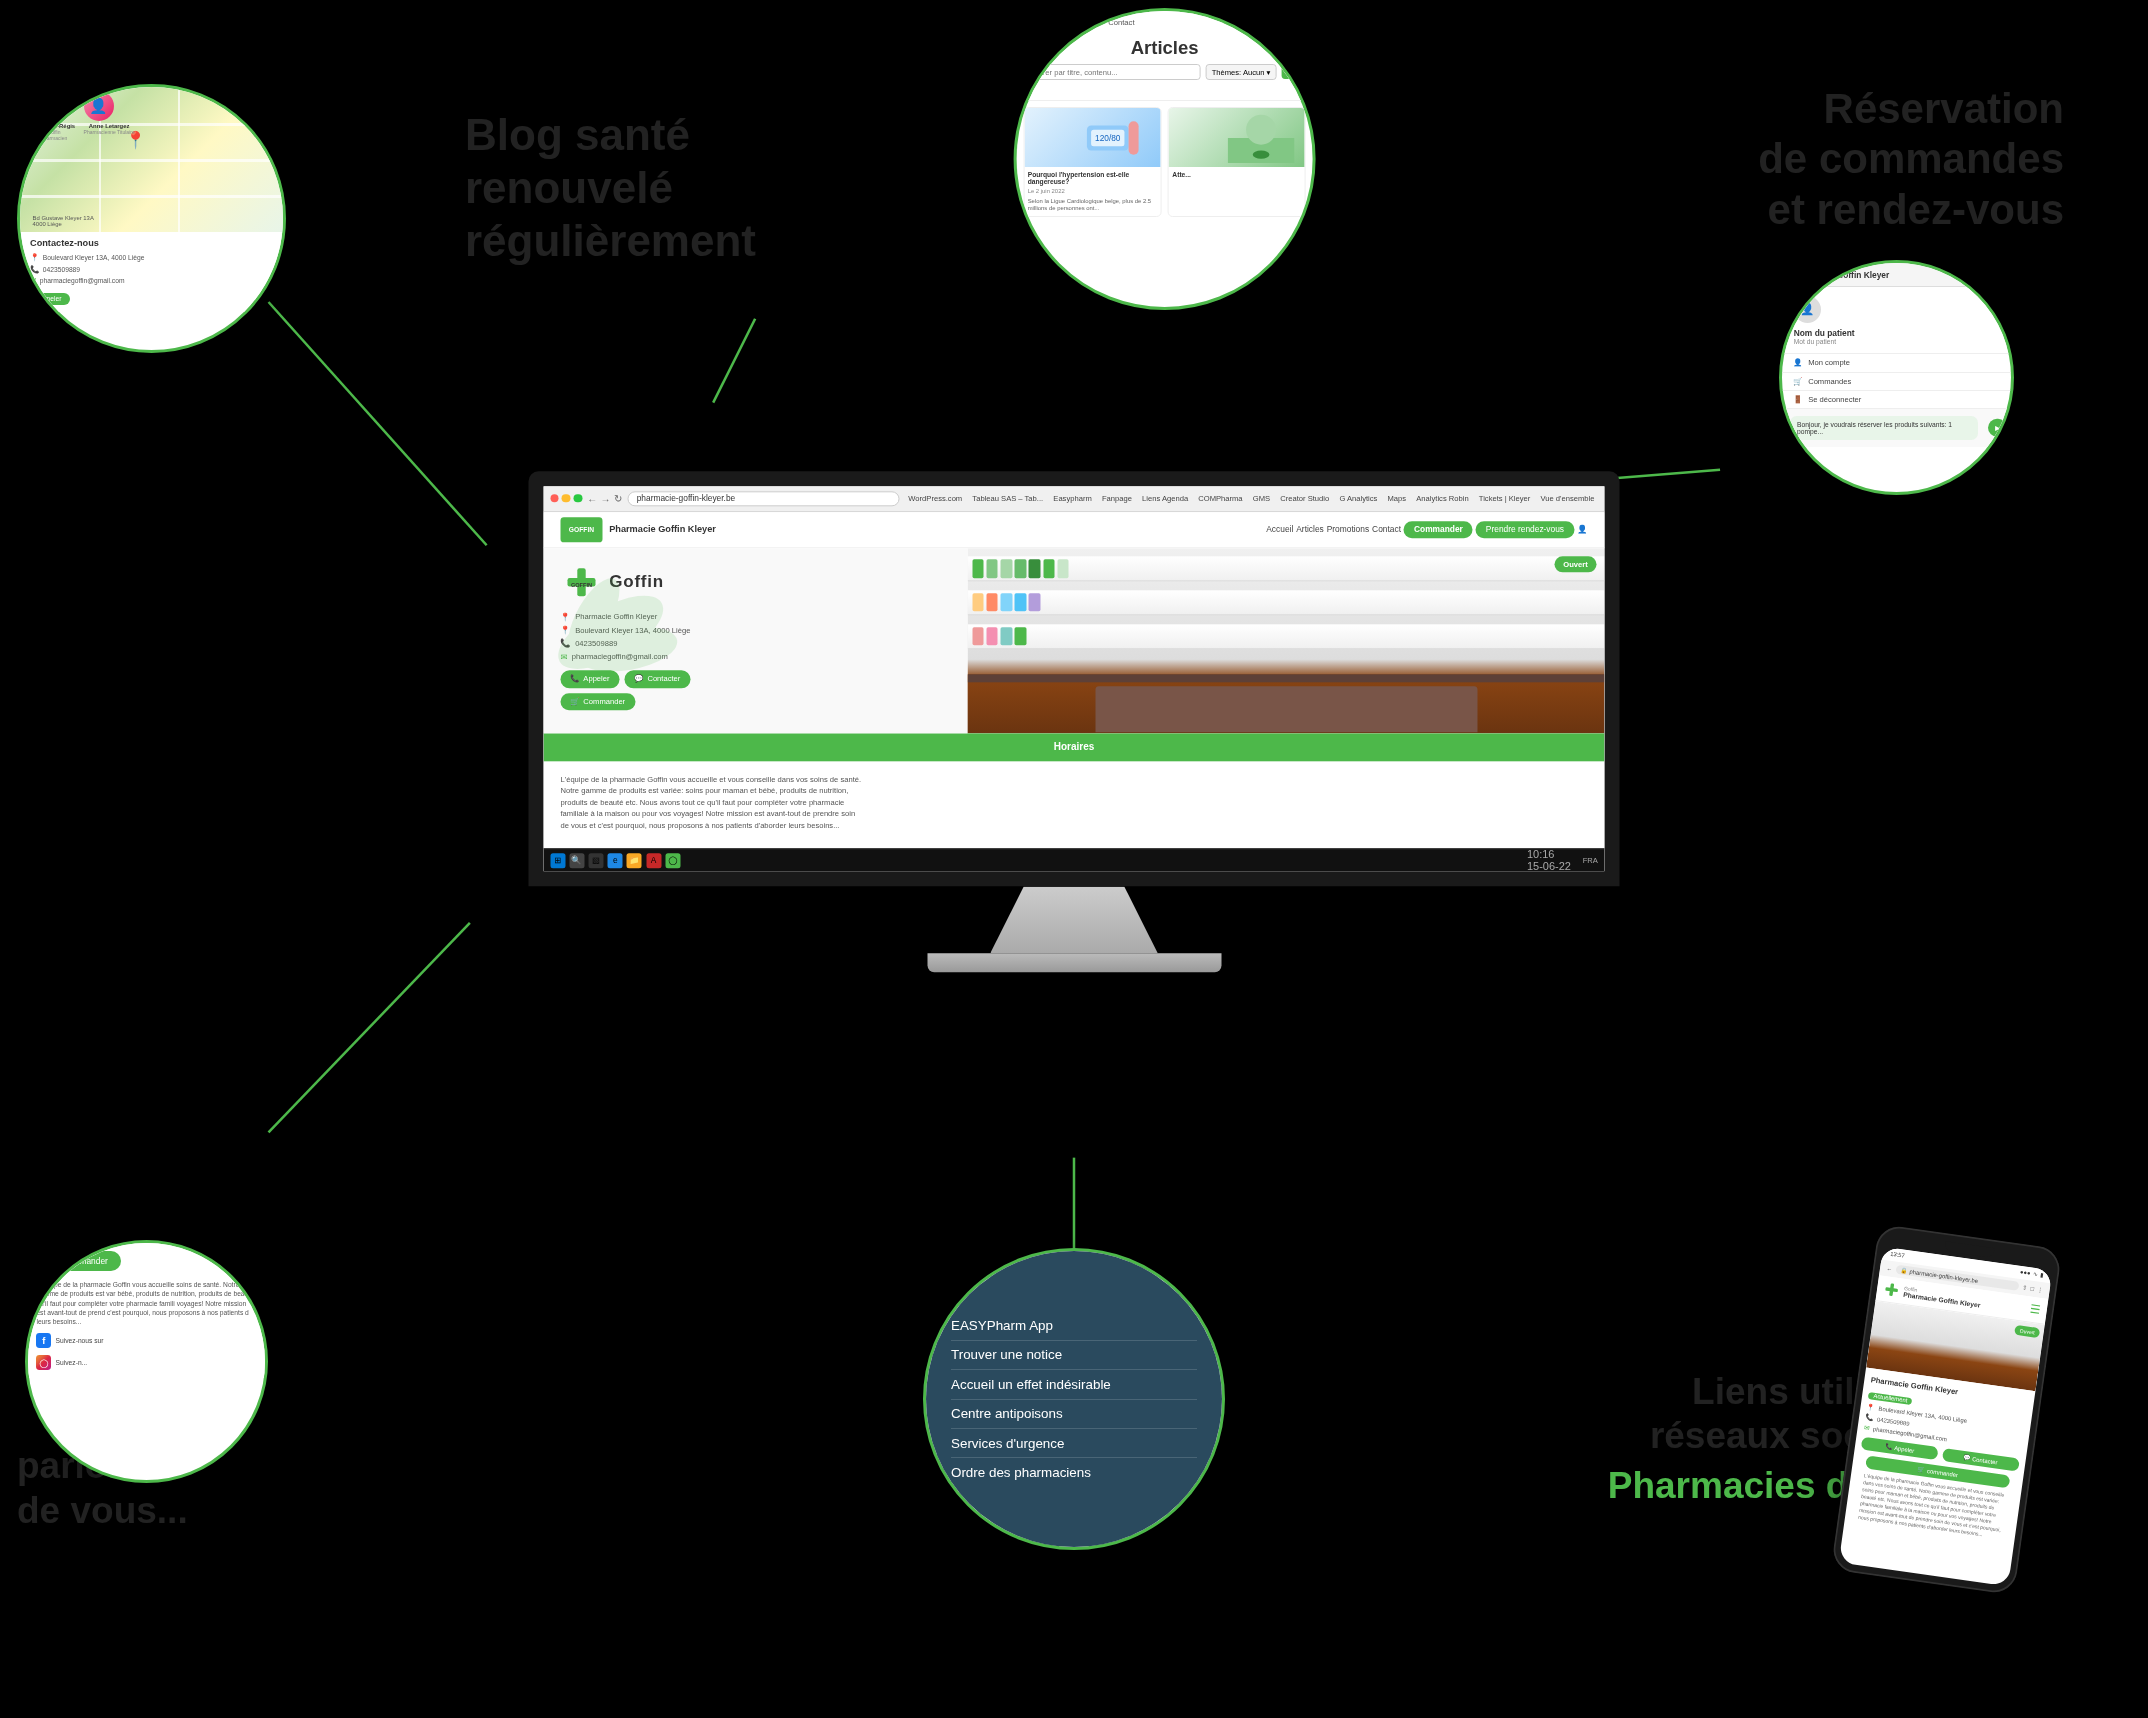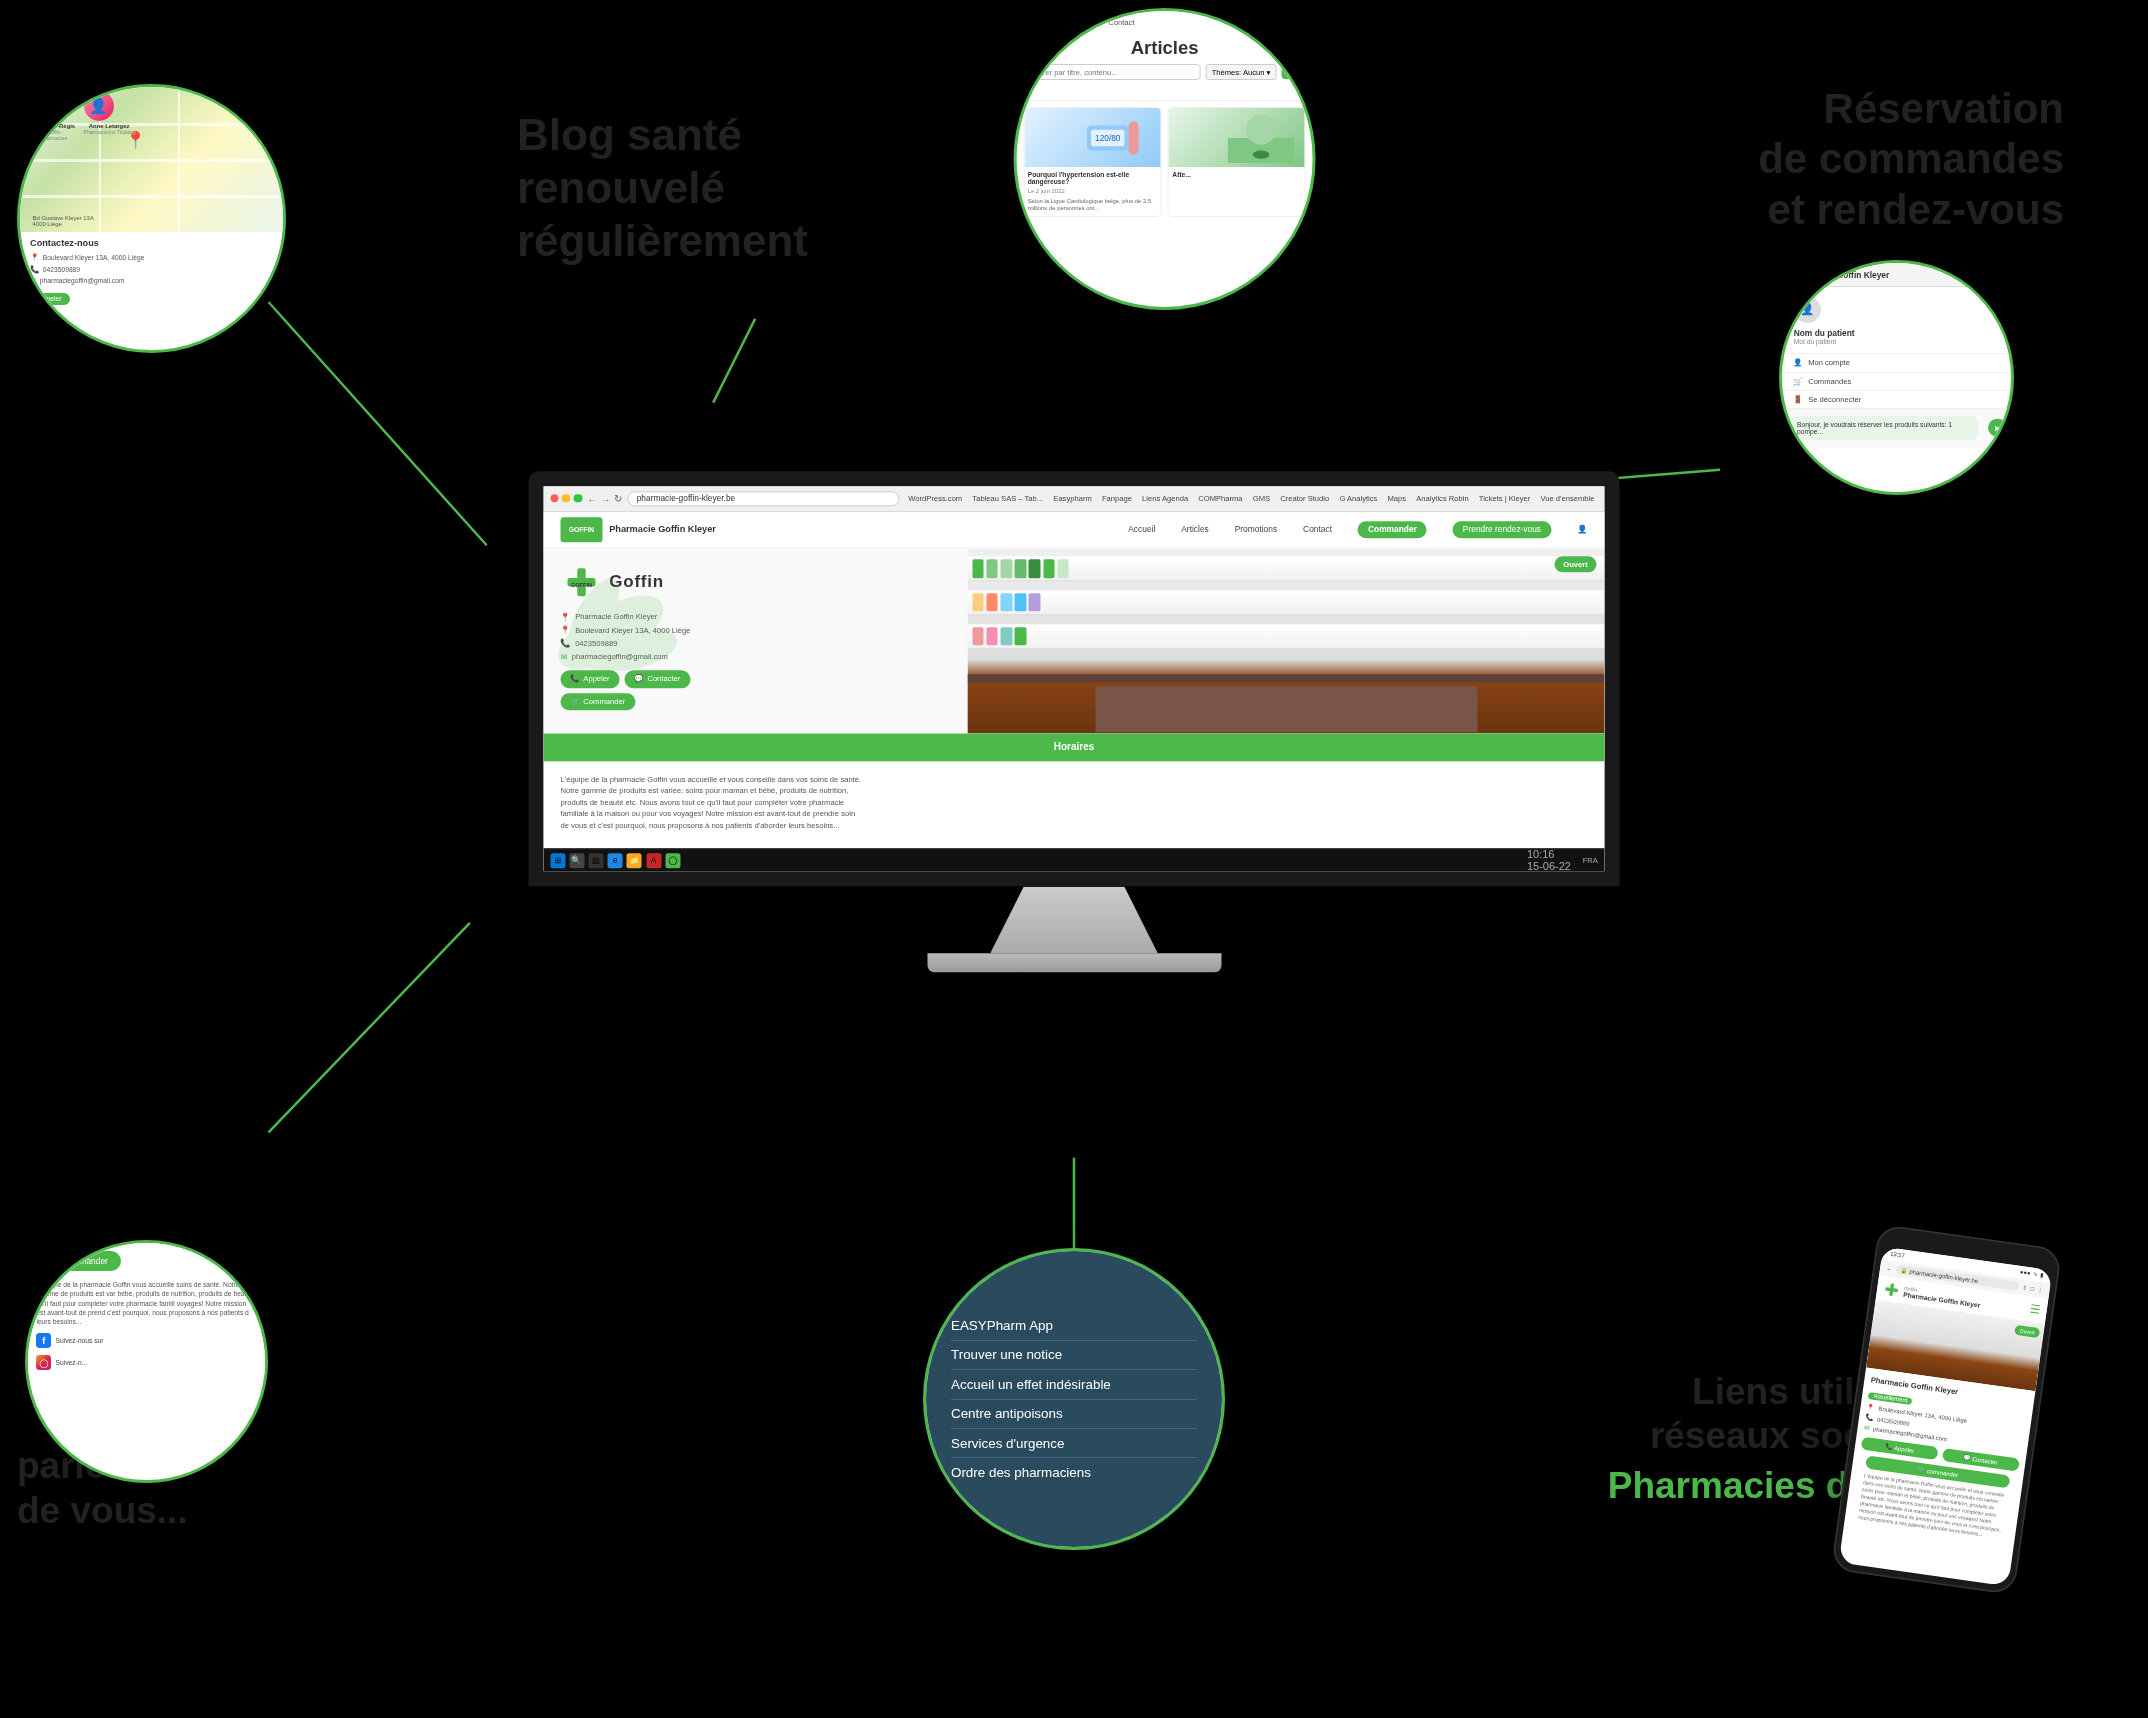--- a/index.html
+++ b/index.html
@@ -173,21 +173,21 @@
 
     .site-logo-text {
       font-size: 9.2px;
       font-weight: bold;
       color: #333;
     }
 
     .site-nav {
       display: flex;
       align-items: center;
-      gap: 26px;
+      gap: 3px;
       font-size: 8.4px;
       color: #444;
       text-align: right;
     }
 
     .nav-btn-commander {
       background: #4db84a;
       color: white;
       padding: 3.4px 10px;
       border-radius: 17px;
@@ -563,21 +563,21 @@
       color: #222;
     }
 
     .label-contact {
       left: 17px;
       top: 361px;
       font-size: 35px;
     }
 
     .label-blog {
-      left: 517px;
+      left: 465px;
       top: 109px;
       font-size: 40px;
     }
 
     .label-reservation {
       right: 84px;
       top: 84px;
       font-size: 40px;
       text-align: right;
     }

